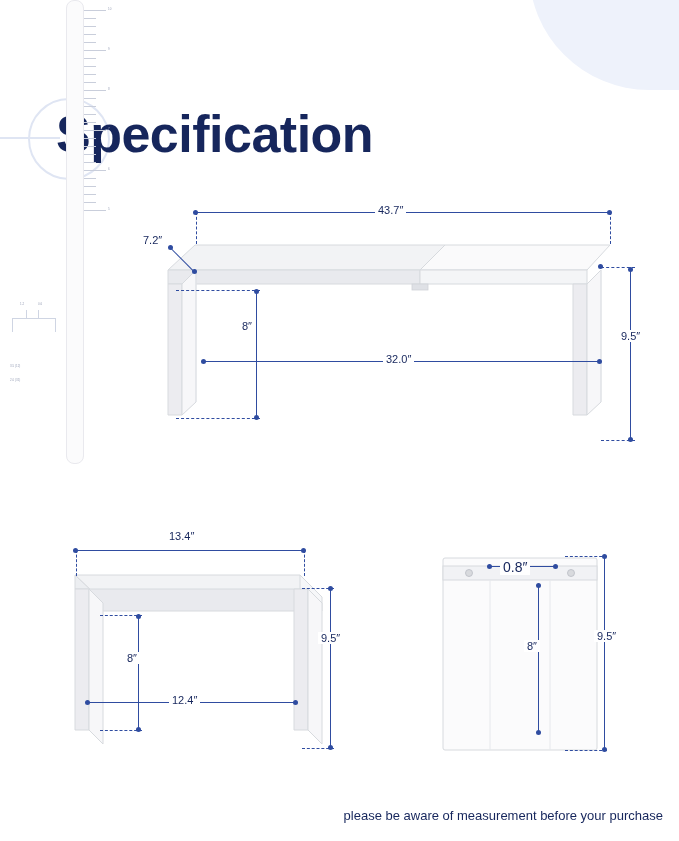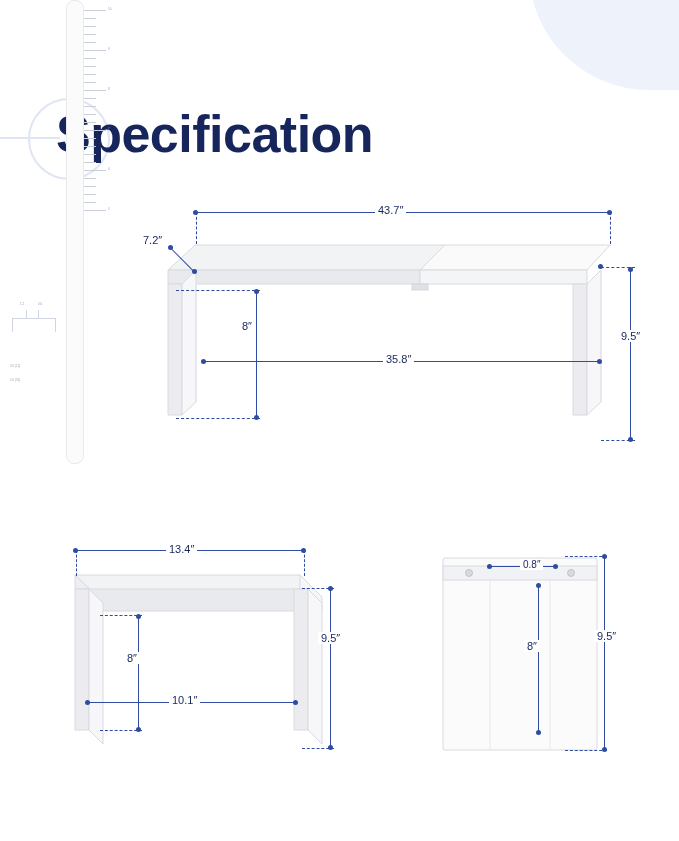--- a/index.html
+++ b/index.html
@@ -144,22 +144,21 @@
   .dim-label {
     position: absolute;
     font-size: 11px;
     color: #16265c;
     background: #ffffff;
     padding: 0 3px;
     font-family: "Liberation Sans", sans-serif;
     white-space: nowrap;
   }
   .dim-label.small {
-    font-size: 10px;
-    margin-left: 20px;
+    font-size: 14px;
   }
 
   
   .shelf-svg {
     position: absolute;
   }
 
   
   .footer-note {
     position: absolute;
@@ -266,21 +265,21 @@
   <div class="dash" style="left:176px;top:290px;width:84px;"></div>
   <div class="dash" style="left:176px;top:418px;width:84px;"></div>
   <div class="dim-line v" style="left:256px;top:292px;height:124px;width:1px;"></div>
   <div class="dot" style="left:254px;top:289px"></div>
   <div class="dot" style="left:254px;top:415px"></div>
   <div class="dim-label" style="left:239px;top:320px">8″</div>
 
   <div class="dim-line" style="left:204px;top:361px;width:396px;"></div>
   <div class="dot" style="left:201px;top:359px"></div>
   <div class="dot" style="left:597px;top:359px"></div>
-  <div class="dim-label" style="left:383px;top:353px">35.8″</div>
+  <div class="dim-label" style="left:383px;top:353px">32.0″</div>
 
   <div class="dash" style="left:601px;top:267px;width:34px;"></div>
   <div class="dash" style="left:601px;top:440px;width:34px;"></div>
   <div class="dim-line v" style="left:630px;top:269px;height:170px;width:1px;"></div>
   <div class="dot" style="left:598px;top:264px"></div>
   <div class="dot" style="left:628px;top:267px"></div>
   <div class="dot" style="left:628px;top:437px"></div>
   <div class="dim-label" style="left:618px;top:330px">9.5″</div>
 
   <svg class="shelf-svg" style="left:50px;top:555px;" width="300" height="220" viewBox="0 0 300 220">
@@ -294,33 +293,33 @@
 
     <polygon points="244,34 258,34 258,175 244,175" fill="#ececf0" stroke="#d7dade" stroke-width="1"></polygon>
     <polygon points="258,34 272,48 272,189 258,175" fill="#f7f7f9" stroke="#d7dade" stroke-width="1"></polygon>
   </svg>
 
   <div class="dim-line" style="left:76px;top:550px;width:228px;"></div>
   <div class="dot" style="left:73px;top:548px"></div>
   <div class="dot" style="left:301px;top:548px"></div>
   <div class="dash v" style="left:76px;top:550px;height:26px;"></div>
   <div class="dash v" style="left:304px;top:550px;height:26px;"></div>
-  <div class="dim-label" style="left:166px;top:543px">13.4″</div>
+  <div class="dim-label" style="left:166px;top:530px">13.4″</div>
 
   <div class="dash" style="left:100px;top:615px;width:42px;"></div>
   <div class="dash" style="left:100px;top:730px;width:42px;"></div>
   <div class="dim-line v" style="left:138px;top:617px;height:112px;width:1px;"></div>
   <div class="dot" style="left:136px;top:614px"></div>
   <div class="dot" style="left:136px;top:727px"></div>
   <div class="dim-label" style="left:124px;top:652px">8″</div>
 
   <div class="dim-line" style="left:88px;top:702px;width:208px;"></div>
   <div class="dot" style="left:85px;top:700px"></div>
   <div class="dot" style="left:293px;top:700px"></div>
-  <div class="dim-label" style="left:169px;top:694px">10.1″</div>
+  <div class="dim-label" style="left:169px;top:694px">12.4″</div>
 
   <div class="dash" style="left:302px;top:588px;width:32px;"></div>
   <div class="dash" style="left:302px;top:748px;width:32px;"></div>
   <div class="dim-line v" style="left:330px;top:590px;height:157px;width:1px;"></div>
   <div class="dot" style="left:328px;top:586px"></div>
   <div class="dot" style="left:328px;top:745px"></div>
   <div class="dim-label" style="left:318px;top:632px">9.5″</div>
 
   <svg class="shelf-svg" style="left:435px;top:550px;" width="180" height="210" viewBox="0 0 180 210">
     <rect x="8" y="8" width="154" height="192" rx="2" fill="#fbfbfc" stroke="#d7dade" stroke-width="1"></rect>
@@ -341,14 +340,15 @@
   <div class="dot" style="left:536px;top:730px"></div>
   <div class="dim-label" style="left:524px;top:640px">8″</div>
 
   <div class="dash" style="left:565px;top:556px;width:42px;"></div>
   <div class="dash" style="left:565px;top:750px;width:42px;"></div>
   <div class="dim-line v" style="left:604px;top:558px;height:191px;width:1px;"></div>
   <div class="dot" style="left:602px;top:554px"></div>
   <div class="dot" style="left:602px;top:747px"></div>
   <div class="dim-label" style="left:594px;top:630px">9.5″</div>
 
+  <div class="footer-note">please be aware of measurement before your purchase</div>
 
 </div>
 
 </body></html>

